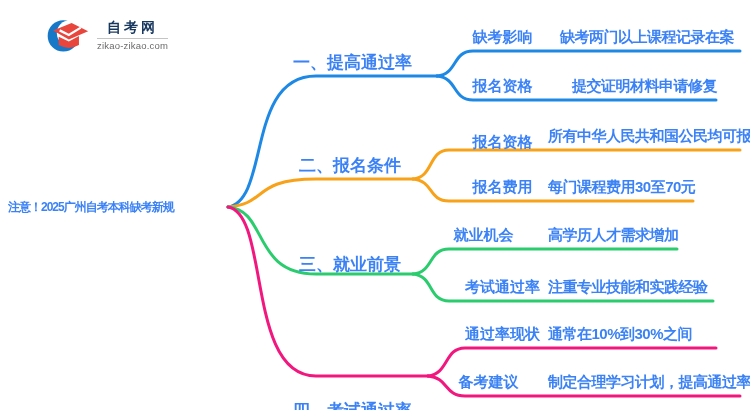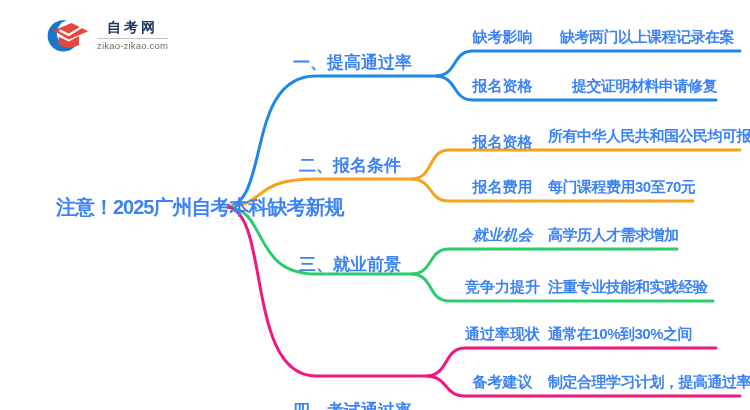--- a/index.html
+++ b/index.html
@@ -5,21 +5,21 @@
   * { margin:0; padding:0; box-sizing:border-box; }
   html,body { background:#ffffff; }
   .canvas {
     position:relative; width:750px; height:410px; background:#ffffff;
     font-family:"Liberation Sans","DejaVu Sans",sans-serif; overflow:hidden;
   }
   svg.links { position:absolute; left:0; top:0; width:750px; height:410px; }
   path.link { fill:none; stroke-width:3; stroke-linecap:round; stroke-linejoin:round; }
 
   .t { position:absolute; color:#3b82f6; font-weight:700; white-space:nowrap; line-height:22px; }
-  .root-label   { font-size:20px; letter-spacing:-1px;margin-left:48px; }
+  .root-label   { font-size:12px; letter-spacing:-1px; }
   .branch-label { font-size:17px; }
   .child-label  { font-size:15px; line-height:20px; text-align:center; }
   .child-value  { font-size:15px; line-height:20px; letter-spacing:-0.5px; }
 
   
   .logo { position:absolute; left:44px; top:12px; display:flex; align-items:center; gap:7px; }
   .logo-text { display:flex; flex-direction:column; align-items:center; }
   .logo-title { font-size:14px; font-weight:700; color:#17375e; letter-spacing:3px; line-height:18px; }
   .logo-divider { width:100%; height:1px; background:#c4c4c4; margin:2px 0 1px 0; }
   .logo-domain { font-size:9.5px; color:#6b6b6b; letter-spacing:0.2px; line-height:12px; }
@@ -73,23 +73,23 @@
   <div class="t child-label" style="left:450px; top:27px; width:105px;">缺考影响</div>
   <div class="t child-value" style="left:560px; top:27px; width:180px;">缺考两门以上课程记录在案</div>
   <div class="t child-label" style="left:450px; top:76px; width:105px;">报名资格</div>
   <div class="t child-value" style="left:536px; top:76px; width:156px;margin-left:36px;">提交证明材料申请修复</div>
 
   <div class="t child-label" style="left:450px; top:132px; width:105px;">报名资格</div>
   <div class="t child-value" style="left:548px; top:126px; width:192px;">所有中华人民共和国公民均可报名</div>
   <div class="t child-label" style="left:450px; top:177px; width:105px;">报名费用</div>
   <div class="t child-value" style="left:548px; top:177px; width:145px;">每门课程费用30至70元</div>
 
-  <div class="t child-label" style="left:450px; top:225px; width:105px;font-style:italic;">就业机会</div>
+  <div class="t child-label" style="left:431px; top:225px; width:105px;">就业机会</div>
   <div class="t child-value" style="left:548px; top:225px; width:129px;">高学历人才需求增加</div>
-  <div class="t child-label" style="left:450px; top:277px; width:105px;">竞争力提升</div>
+  <div class="t child-label" style="left:450px; top:277px; width:105px;">考试通过率</div>
   <div class="t child-value" style="left:548px; top:277px; width:165px;">注重专业技能和实践经验</div>
 
   <div class="t child-label" style="left:450px; top:324px; width:105px;">通过率现状</div>
   <div class="t child-value" style="left:548px; top:324px; width:168px;">通常在10%到30%之间</div>
-  <div class="t child-label" style="left:450px; top:372px; width:105px;">备考建议</div>
+  <div class="t child-label" style="left:436px; top:372px; width:105px;">备考建议</div>
   <div class="t child-value" style="left:548px; top:372px; width:192px;">制定合理学习计划，提高通过率</div>
 
 </div>
 
 </body></html>

